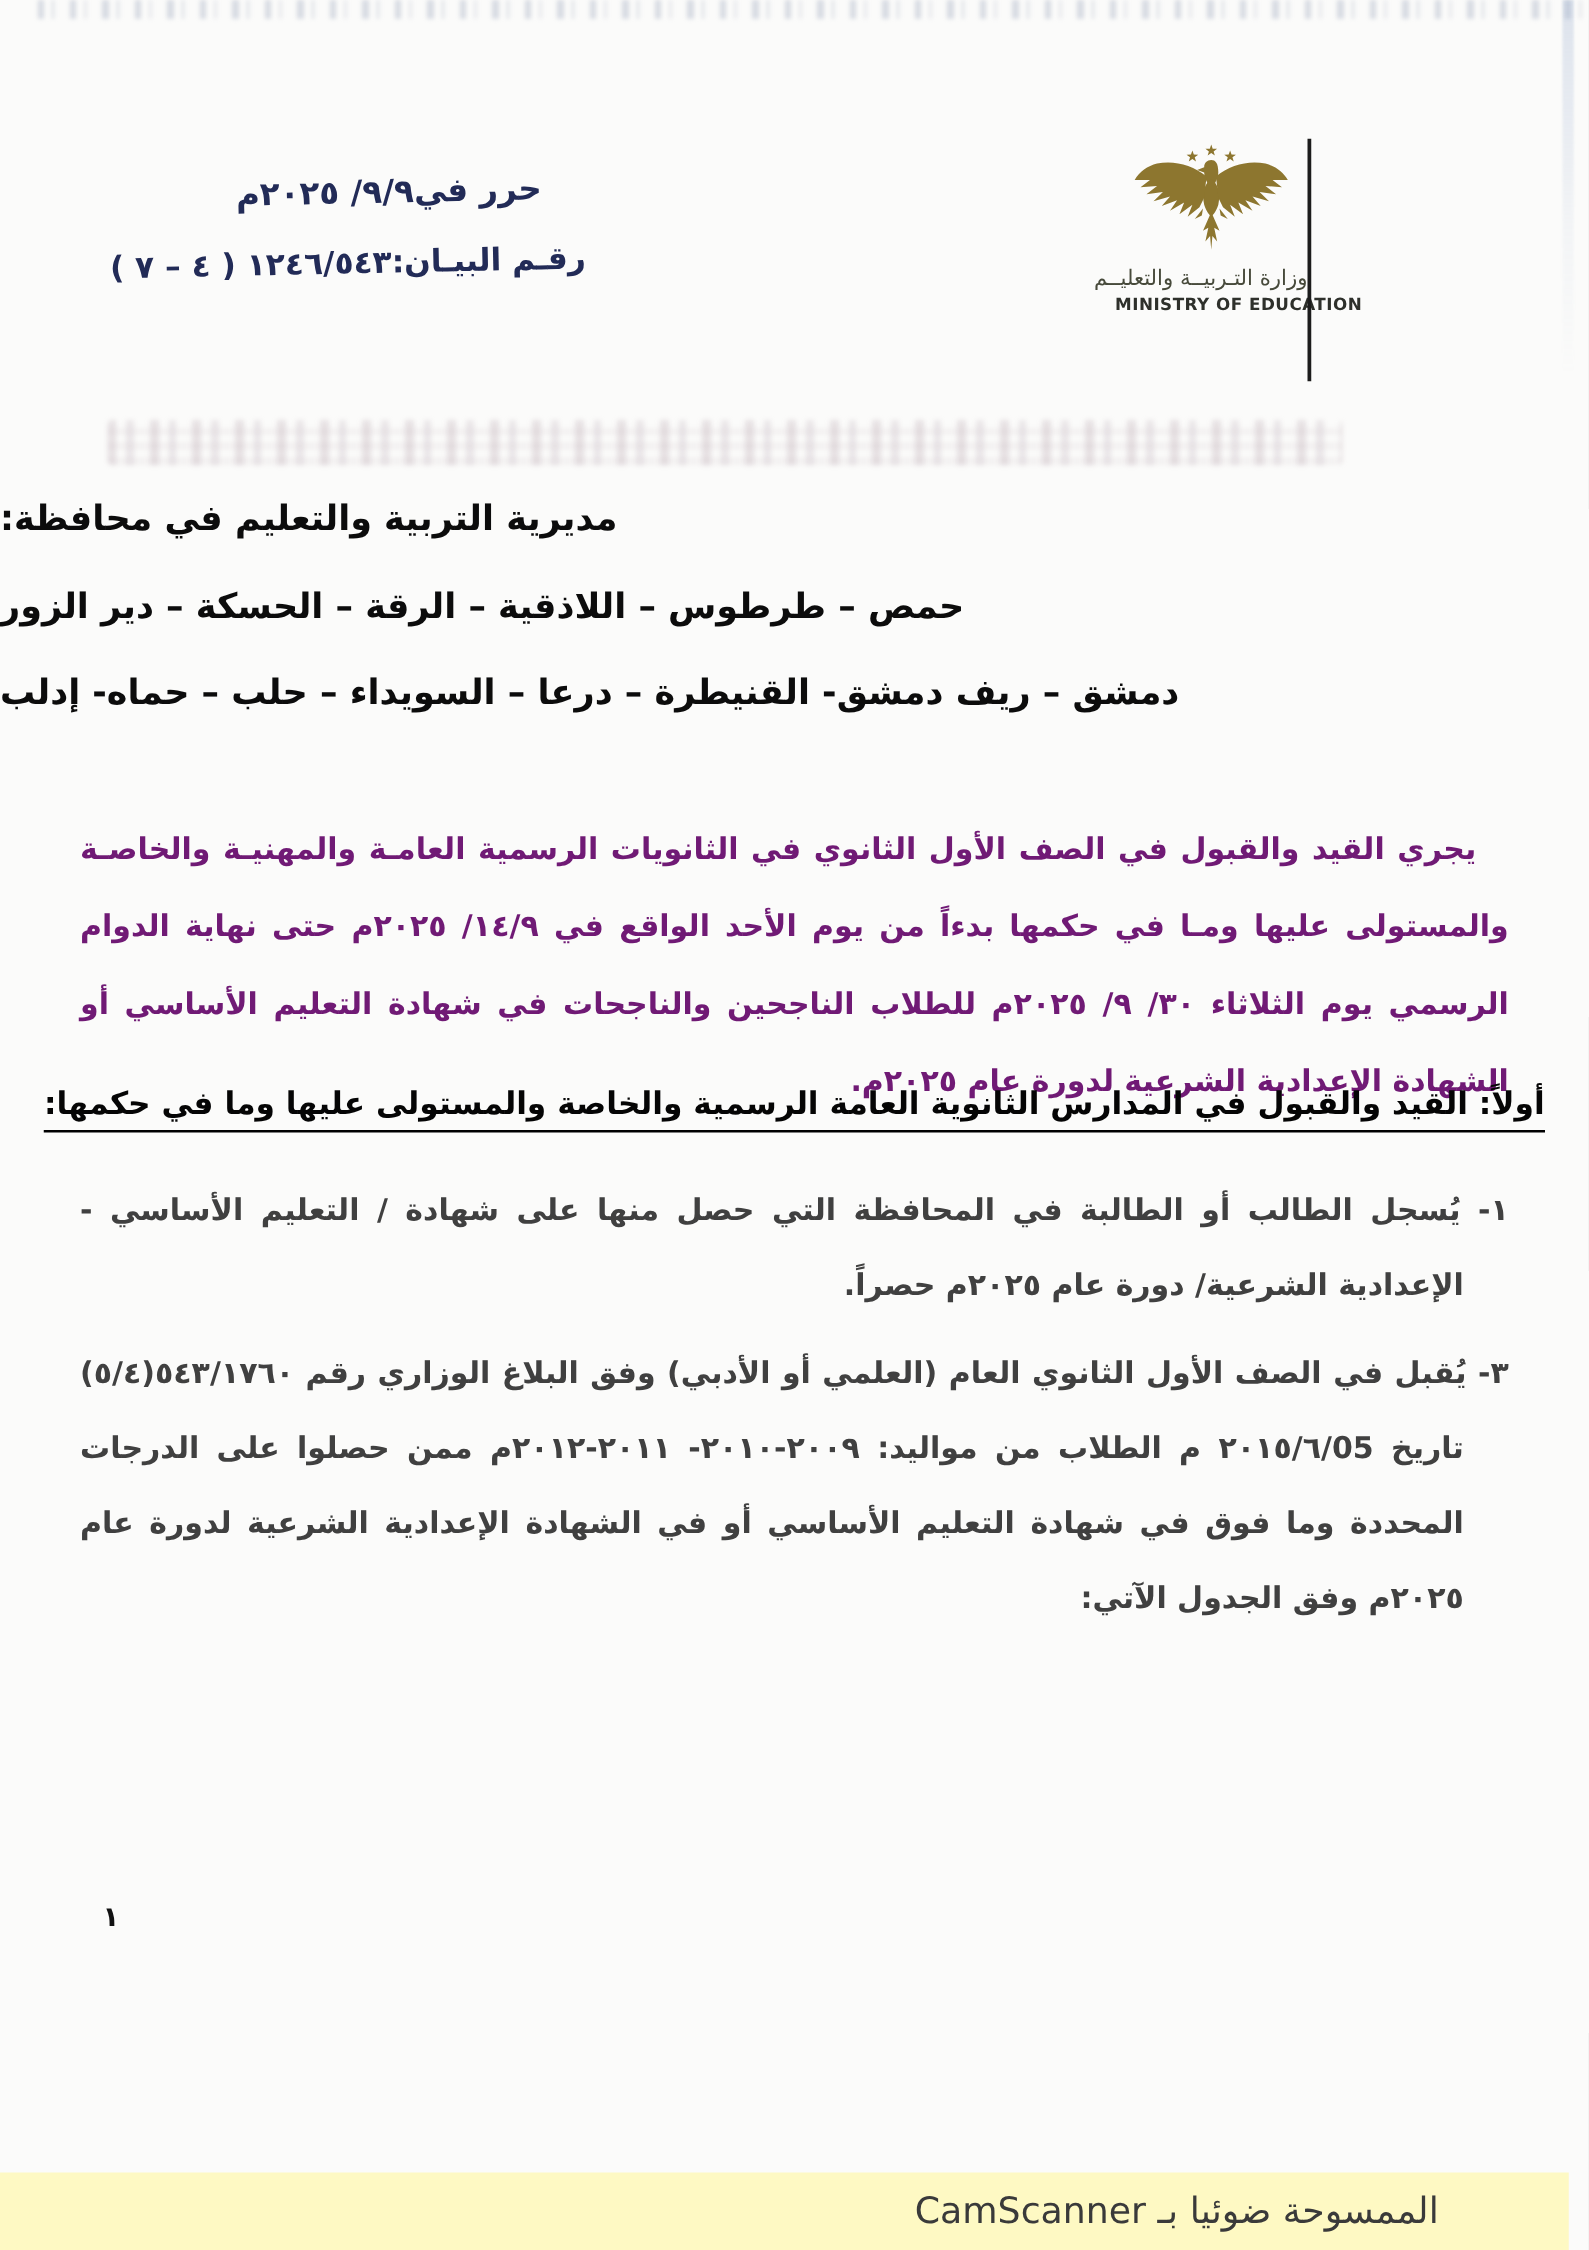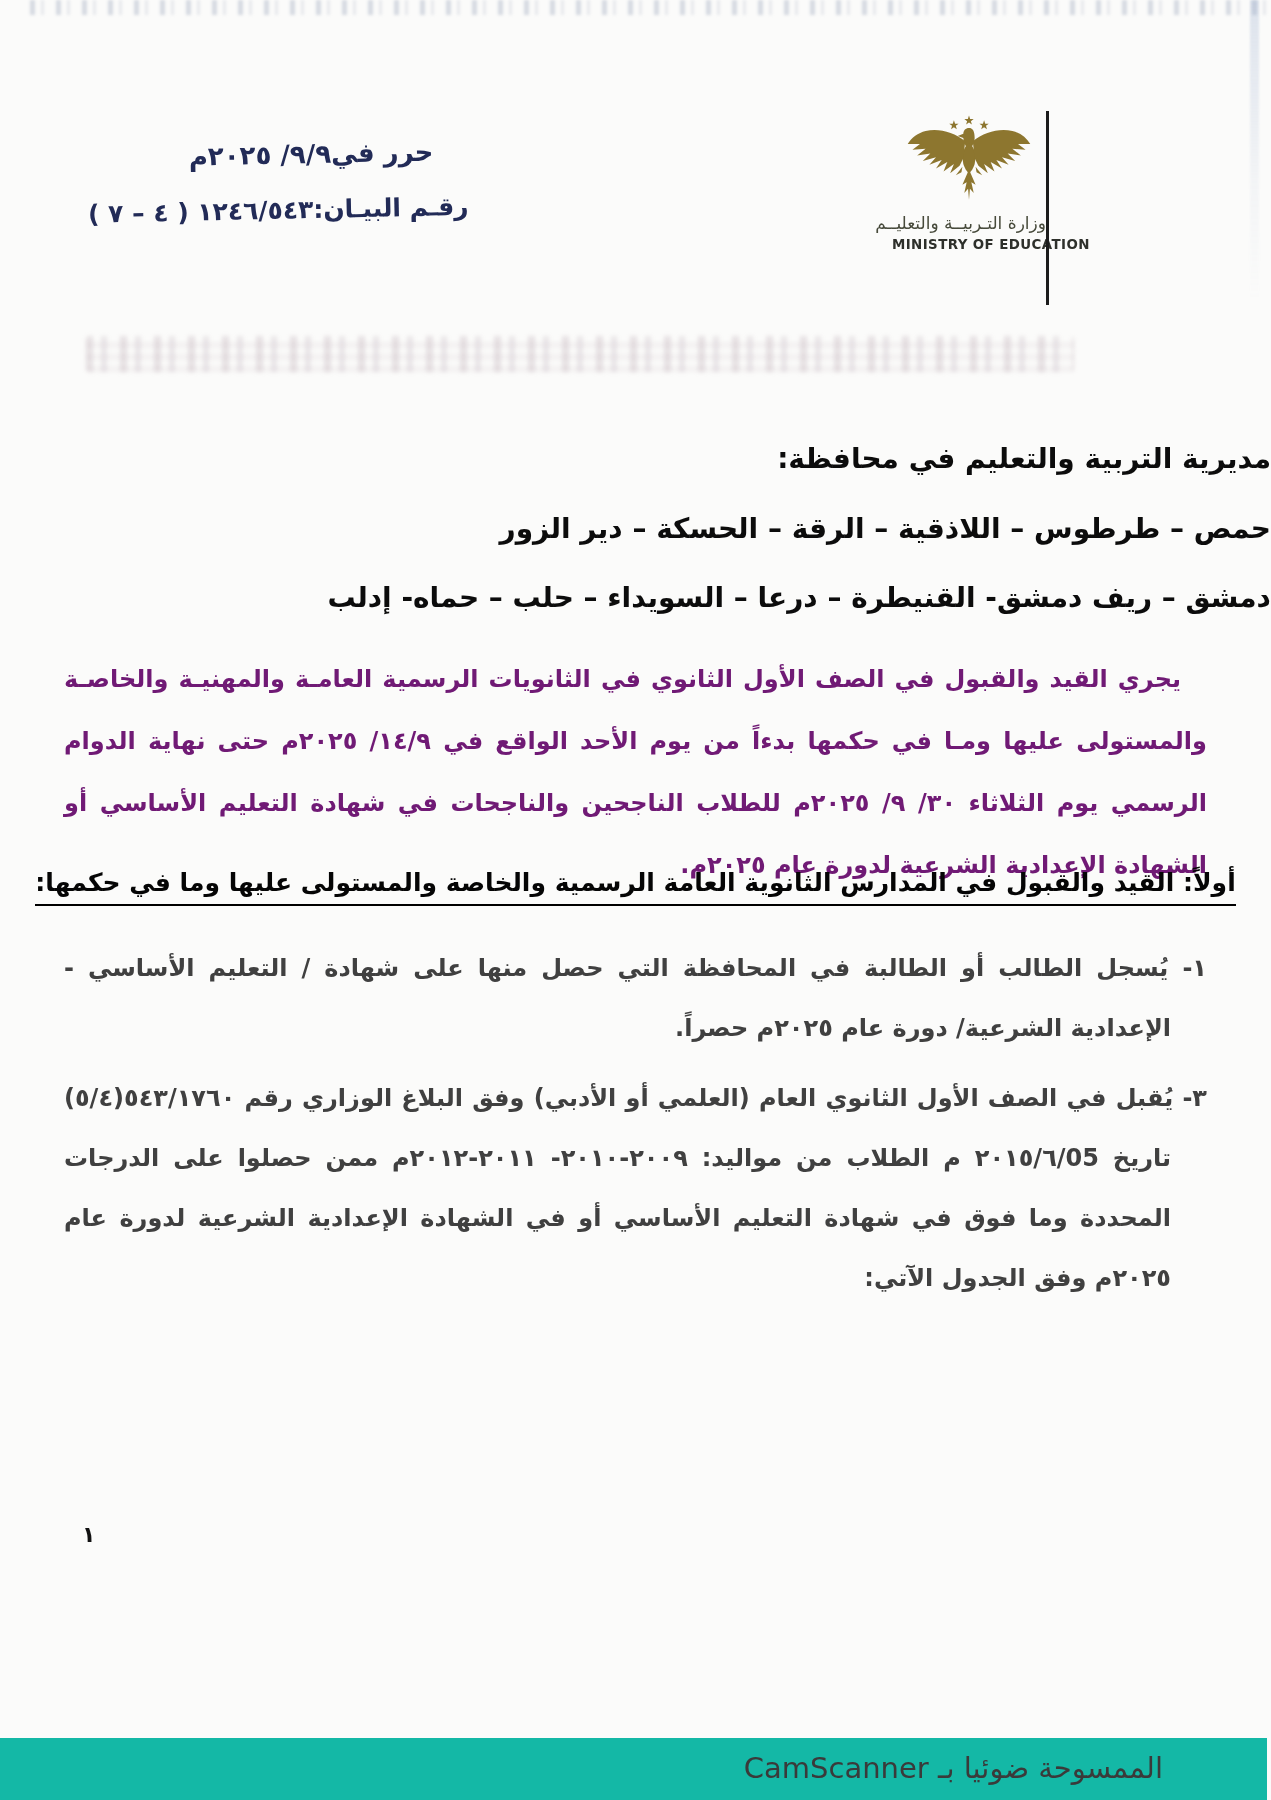--- a/index.html
+++ b/index.html
@@ -46,21 +46,21 @@
   }
   .hand-line1{font-size:26px;margin-right:34px;margin-bottom:26px;letter-spacing:1px;}
   .hand-line2{font-size:25px;letter-spacing:0.5px;}
   
   .logo-block{position:absolute;top:114px;left:892px;width:154px;text-align:center;}
   .eagle-svg{display:block;margin:0 auto;}
   .ministry-ar{font-size:17px;font-weight:400;color:#474a3b;margin-top:3px;white-space:nowrap;direction:rtl;}
   .ministry-en{font-size:13.4px;font-weight:700;color:#2e302b;letter-spacing:0.4px;margin-top:4px;white-space:nowrap;}
   .vline{position:absolute;left:1046px;top:111px;width:3px;height:194px;background:#1c1c1c;}
   
-  .addr{position:absolute;top:398px;left:0;right:0;text-align:right;direction:rtl;margin-top:44px;}
+  .addr{position:absolute;top:398px;left:0;right:0;text-align:left;direction:rtl;}
   .addr-line{font-size:28px;font-weight:800;color:#0c0c0c;line-height:1.2;margin-bottom:36px;}
   
   .intro{
     position:absolute;top:648px;right:64px;left:64px;
     direction:rtl;text-align:justify;
     font-size:24px;font-weight:700;color:#701a75;
     line-height:62px;text-indent:26px;
   }
   
   .sec-head{position:absolute;top:868px;left:0;right:0;text-align:center;direction:rtl;}
@@ -71,21 +71,21 @@
   
   .items{position:absolute;top:938px;right:64px;left:64px;direction:rtl;}
   .item{
     font-size:24px;font-weight:700;color:#404040;
     line-height:60px;text-align:justify;
     padding-right:36px;text-indent:-36px;
     margin-bottom:10px;
   }
   
   .page-num{position:absolute;left:82px;top:1522px;font-size:22px;font-weight:700;color:#111;}
-  .footer-strip{position:absolute;left:0;right:4px;bottom:0;height:62px;background:#14b8a6;}
+  .footer-strip{position:absolute;left:0;right:16px;bottom:0;height:62px;background:#fef9c3;}
   .footer-text{
     position:absolute;right:104px;bottom:15px;
     direction:rtl;font-size:29px;color:#3a3a3a;white-space:nowrap;
     font-family:"DejaVu Sans",sans-serif;
   }
 </style>
 </head>
 <body>
 
 <div class="sheet">

